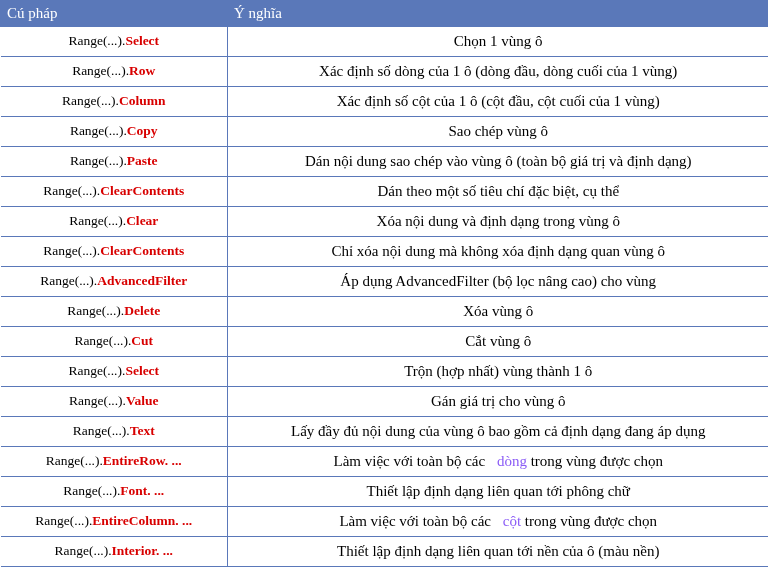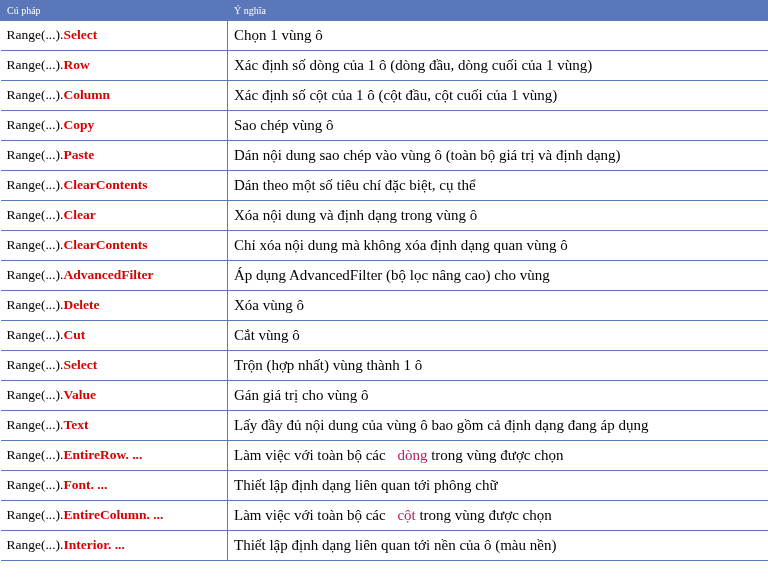--- a/index.html
+++ b/index.html
@@ -16,42 +16,43 @@
     width: 768px;
     table-layout: fixed;
   }
   th {
     background: #5a78b9;
     color: #fff;
     font-weight: normal;
     text-align: left;
     padding: 4px 6px;
     border: 1px solid #5a78b9;
-    font-size: 10px;
+    font-size: 15px;
   }
   td {
     border-top: 1px solid #5a78b9;
     border-bottom: 1px solid #5a78b9;
     border-left: none;
     border-right: none;
     padding: 4px 6px;
     vertical-align: middle;
     font-size: 15px;
     line-height: 1.4;
+    text-align: center;
   }
   td.syntax {
     border-right: 1px solid #5a78b9;
     font-size: 13.5px;
     white-space: nowrap;
   }
   col.c1 { width: 227px; }
   col.c2 { width: 541px; }
   .prefix { color: #000; }
   .method { color: #d80000; font-weight: bold; }
-  .hl { color: #be185d; margin-left: 8px; }
+  .hl { color: #8b5cf6; margin-left: 8px; }
 </style>
 </head>
 <body>
 
 <table>
   <colgroup>
       <col class="c1">
       <col class="c2">
     </colgroup>
   <thead>

